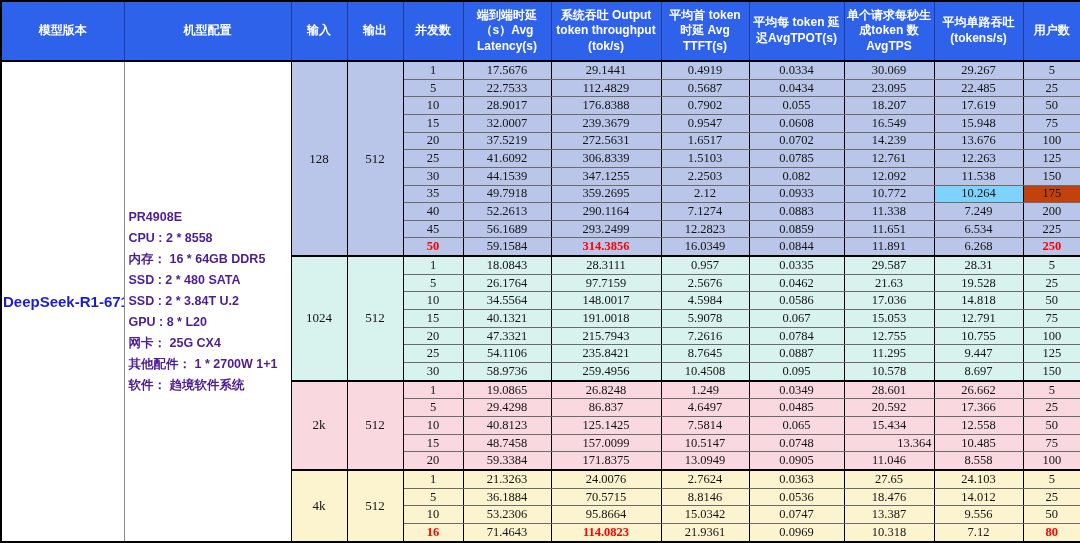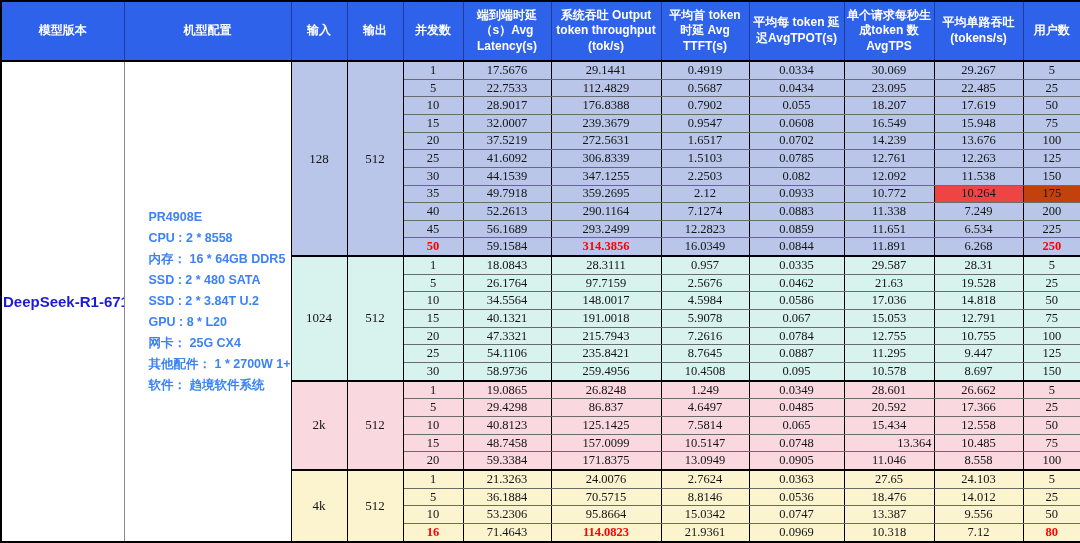--- a/index.html
+++ b/index.html
@@ -28,23 +28,23 @@
   tr.group-start td{border-top:2px solid #000;}
   td.model-cell{
     background:#fff;font-family:"Liberation Sans",sans-serif;
     font-weight:bold;font-size:15px;color:#1c1ada;
     border-left:2px solid #000;border-right:1px solid #8a8a8a;
     border-bottom:2px solid #000;white-space:nowrap;padding:0 1px;
   }
   td.config-cell{
     background:#fff;text-align:left;
     font-family:"Liberation Sans",sans-serif;
-    font-weight:bold;font-size:12.5px;color:#3b82f6;
+    font-weight:bold;font-size:12.5px;color:#4c1d95;
     border-right:1px solid #000;border-bottom:2px solid #000;
-    padding:0 24px;white-space:normal;
+    padding:0 4px;white-space:normal;
   }
   td.config-cell .cfg-line{line-height:21px;white-space:nowrap;}
   td.band-label{font-size:13px;}
   td.red{color:#ff0000;font-weight:bold;}
 </style>
 </head>
 <body>
 
 <div class="wrap">
   <table>
@@ -163,21 +163,21 @@
           <td style="background: rgb(185, 198, 233);">11.538</td>
           <td style="background: rgb(185, 198, 233);">150</td>
         </tr>
         <tr>
           <td style="background: rgb(185, 198, 233);">35</td>
           <td style="background: rgb(185, 198, 233);">49.7918</td>
           <td style="background: rgb(185, 198, 233);">359.2695</td>
           <td style="background: rgb(185, 198, 233);">2.12</td>
           <td style="background: rgb(185, 198, 233);">0.0933</td>
           <td style="background: rgb(185, 198, 233);">10.772</td>
-          <td style="background: #ef4444; margin-top: 12px;">10.264</td>
+          <td style="background: #7dd3fc; margin-top: 12px;">10.264</td>
           <td style="background: #c2410c;">175</td>
         </tr>
         <tr>
           <td style="background: rgb(185, 198, 233);">40</td>
           <td style="background: rgb(185, 198, 233);">52.2613</td>
           <td style="background: rgb(185, 198, 233);">290.1164</td>
           <td style="background: rgb(185, 198, 233);">7.1274</td>
           <td style="background: rgb(185, 198, 233);">0.0883</td>
           <td style="background: rgb(185, 198, 233);">11.338</td>
           <td style="background: rgb(185, 198, 233);">7.249</td>

